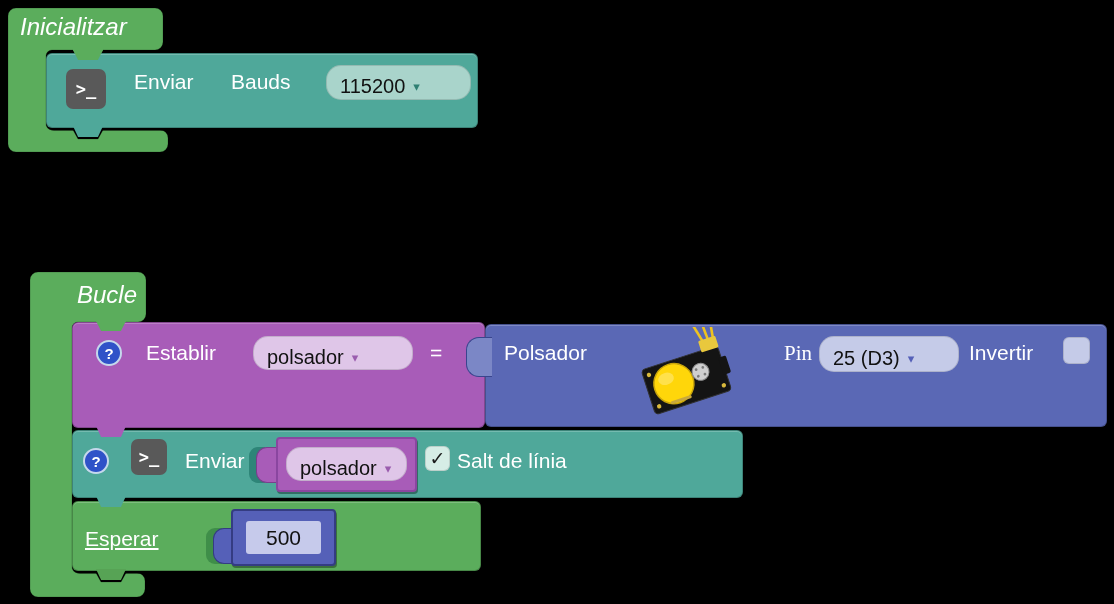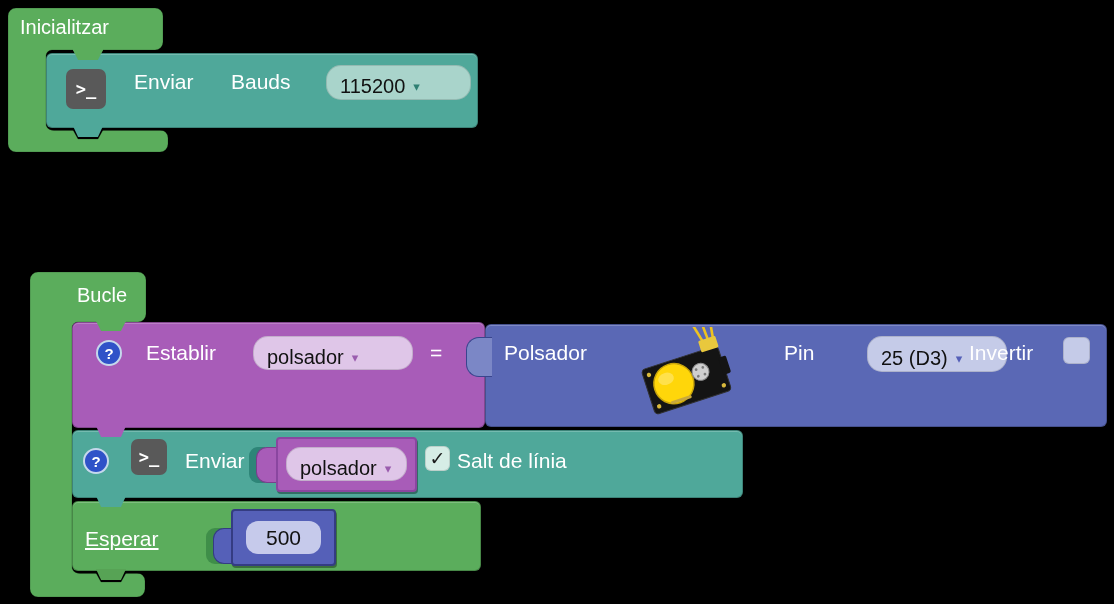--- a/index.html
+++ b/index.html
@@ -13,21 +13,21 @@
     box-shadow:inset 0 1px 0 rgba(255,255,255,0.22), 2px 3px 0 rgba(0,0,0,0.5);
     border:1px solid rgba(0,0,0,0.22);box-sizing:border-box;
   }
   .teal-block{background:var(--teal,#4FA89A);}
   .purple-block{background:var(--purple,#A85CB8);}
   .blue-block{background:var(--blue,#5A68B5);}
   .green-block{background:var(--green,#5BAD5C);}
   .lbl{
     position:absolute;color:#fff;font-size:21px;line-height:28px;white-space:nowrap;
   }
-  .hat-lbl{position:absolute;color:#fff;font-size:20px;line-height:28px;z-index:2;white-space:nowrap;}
+  .hat-lbl{position:absolute;color:#fff;font-size:24px;line-height:28px;z-index:2;white-space:nowrap;font-style:italic;}
   .pill{
     position:absolute;display:flex;align-items:center;justify-content:flex-start;
     border-radius:15px;padding:8px 9px 0 14px;box-sizing:border-box;color:#111;
     font-size:20px;box-shadow:inset 0 0 0 1px rgba(0,0,0,0.12);cursor:pointer;
   }
   .pill .arrow{font-size:13px;margin-left:8px;}
   .bump{position:absolute;z-index:3;clip-path:polygon(0 0,100% 0,83% 100%,17% 100%);}
   .help-icon{
     position:absolute;width:26px;height:26px;border-radius:50%;
     background:var(--help-blue,#2F52C8);border:2px solid rgba(235,250,245,0.8);
@@ -97,22 +97,22 @@
         <circle cx="72.5" cy="46.5" r="1.4" fill="#7a7a7a"></circle>
         <circle cx="79.5" cy="46.5" r="1.4" fill="#7a7a7a"></circle>
         <circle cx="72.5" cy="53.5" r="1.4" fill="#7a7a7a"></circle>
         <circle cx="79.5" cy="53.5" r="1.4" fill="#7a7a7a"></circle>
         <circle cx="26" cy="37" r="2.2" fill="#D9B93C"></circle>
         <circle cx="26" cy="70" r="2.2" fill="#D9B93C"></circle>
         <circle cx="94" cy="70" r="2.2" fill="#D9B93C"></circle>
         <rect x="38" y="69" width="22" height="3" rx="1.5" fill="#C9A93C"></rect>
       </g>
     </svg>
-    <div class="lbl" style="left:298px;top:14px;">Pin</div>
-    <div class="pill" style="left:333px;top:11px;width:140px;height:36px;background:var(--field-blue,#C5CBE8);margin-left:48px;">
+    <div class="lbl" style="left:298px;top:14px;font-family:Liberation Serif, serif;">Pin</div>
+    <div class="pill" style="left:333px;top:11px;width:140px;height:36px;background:var(--field-blue,#C5CBE8);">
       <span>25 (D3)</span>
       <span class="arrow" style="color:#5560B8;">▾</span>
     </div>
     <div class="lbl" style="left:483px;top:14px;">Invertir</div>
     <div class="checkbox" style="left:577px;top:12px;width:27px;height:27px;background:var(--field-blue,#C5CBE8);"></div>
   </div>
 
   <div class="tab" style="left:466px;top:337px;width:26px;height:40px;background:var(--blue-light,#7B87C6);border:1px solid #39458E;border-right:none;border-radius:13px 0 0 13px;z-index:3;"></div>
 
   <div class="block teal-block" style="left:72px;top:430px;width:671px;height:68px;">
@@ -131,21 +131,21 @@
       <span>✓</span>
     </div>
     <div class="lbl" style="left:384px;top:16px;text-align:center;">Salt de línia</div>
   </div>
 
   <div class="block green-block" style="left:72px;top:501px;width:409px;height:70px;">
     <div class="lbl" style="left:12px;top:23px;text-decoration:underline;">Esperar</div>
     <div class="socket" style="left:133px;top:26px;width:16px;height:36px;background:var(--green-dark,#3F8E49);border-radius:9px 0 0 9px;"></div>
     <div class="tab" style="left:140px;top:26px;width:22px;height:36px;background:var(--indigo,#5560B8);border:1px solid var(--indigo-dark,#343C82);border-right:none;border-radius:11px 0 0 11px;"></div>
     <div class="value-block" style="left:158px;top:7px;width:105px;height:57px;background:var(--indigo,#5560B8);border:2px solid var(--indigo-dark,#343C82);display:flex;align-items:center;justify-content:center;">
-      <div style="width:75px;height:33px;background:var(--field-indigo,#C6CAEB);border-radius:12px;display:flex;align-items:center;justify-content:center;color:#111;font-size:21px;">500</div>
+      <div style="width:75px;height:33px;background:var(--field-indigo,#C6CAEB);border-radius:3px;display:flex;align-items:center;justify-content:center;color:#111;font-size:21px;">500</div>
     </div>
   </div>
 
   <div class="bump" style="left:73px;top:50px;width:30px;height:10px;background:var(--green,#5BAD5C);"></div>
   <div class="bump" style="left:73px;top:126px;width:30px;height:11px;background:var(--teal,#4FA89A);"></div>
   <div class="bump" style="left:96px;top:321px;width:30px;height:10px;background:var(--green,#5BAD5C);"></div>
   <div class="bump" style="left:96px;top:426px;width:30px;height:11px;background:var(--purple,#A85CB8);"></div>
   <div class="bump" style="left:96px;top:496px;width:30px;height:11px;background:var(--teal,#4FA89A);"></div>
   <div class="bump" style="left:96px;top:569px;width:30px;height:11px;background:var(--green-bump,#57A355);"></div>
 

